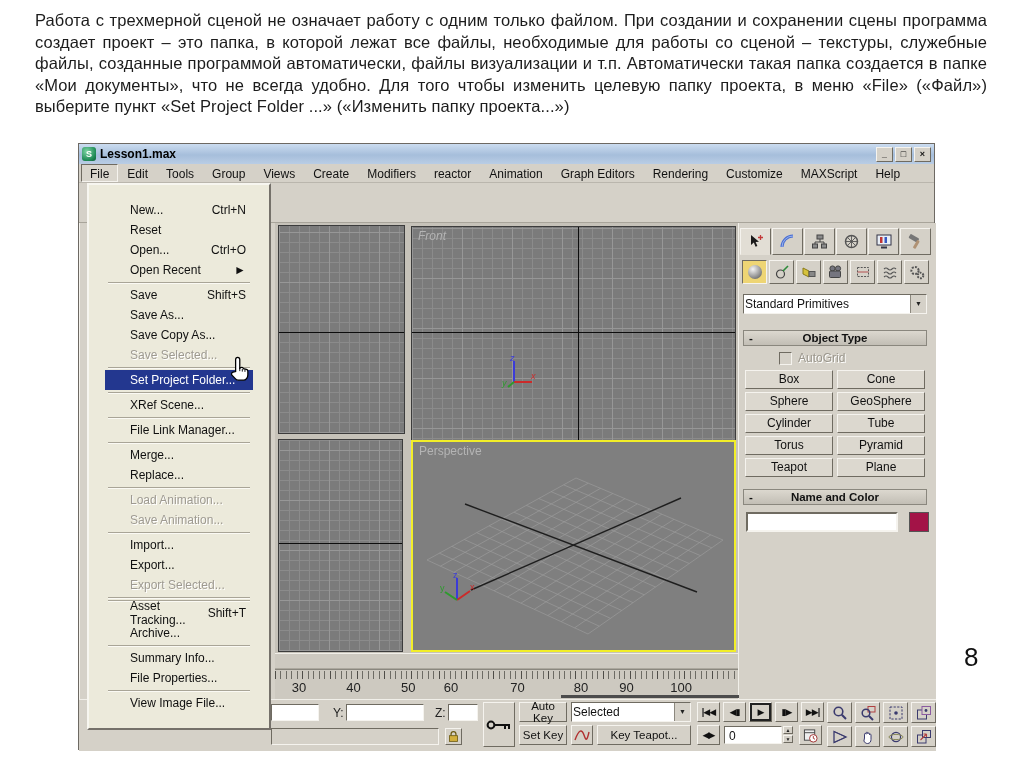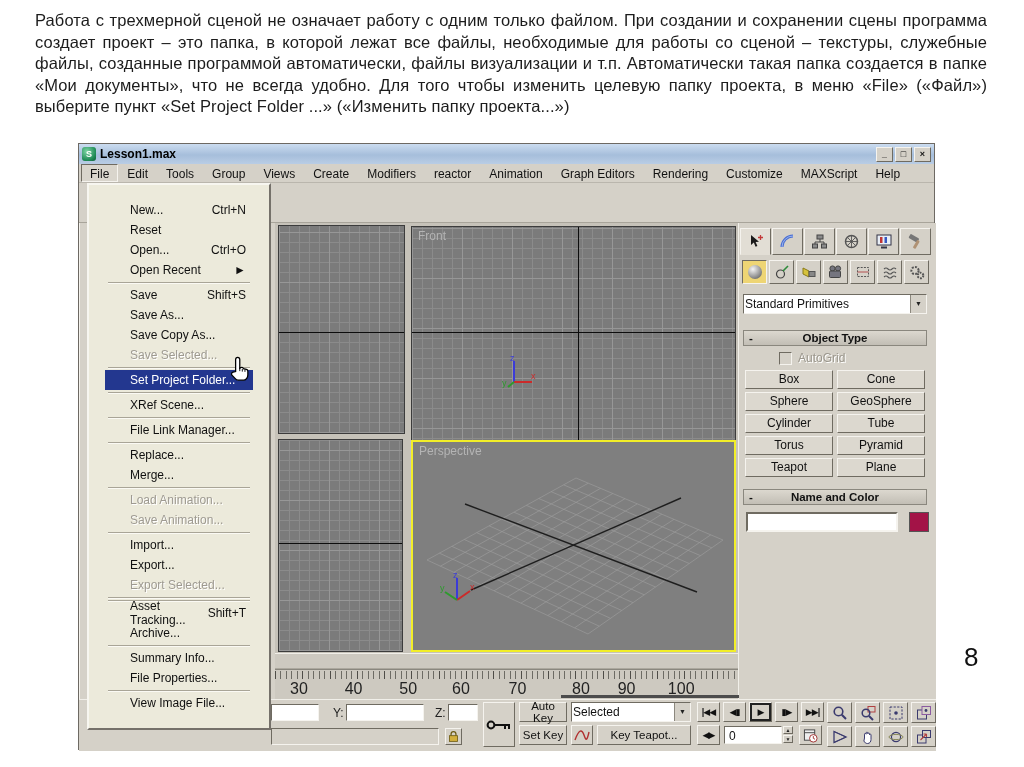--- a/index.html
+++ b/index.html
@@ -93,21 +93,21 @@
   .swatch { position:absolute; left:830px; top:368px; width:20px; height:20px; border:1px solid #555; }
 
   
   .timeslider { position:absolute; left:196px; top:509px; width:463px; height:16px; background:#cdc9c0;
                 border-top:1px solid #f1efe9; box-shadow:inset 0 -1px 0 #aca89e; }
   .ruler { position:absolute; left:196px; top:525px; width:463px; height:30px; background:#cdc9c0;
            border-top:1px solid #8a877e; }
   .ruler-ticks { position:absolute; left:0; top:1px; width:100%; height:8px;
      background-image:repeating-linear-gradient(90deg,#4f4d48 0 1px,transparent 1px 27.3px),
                       repeating-linear-gradient(90deg,#6d6b64 0 1px,transparent 1px 5.46px); }
-  .tick-label { position:absolute; top:10px; transform:translateX(-50%); font-size:16px; color:#222; }
+  .tick-label { position:absolute; top:10px; transform:translateX(-50%); font-size:13px; color:#222; }
   .track-range { position:absolute; left:482px; top:551px; width:178px; height:3px; background:#4c4c4c; }
 
   
   .statusbar { position:absolute; left:0; top:555px; width:857px; height:52px; background:#d5d1c8;
                border-top:1px solid #f1efe9; }
   .sfield { position:absolute; background:#fff; border:1px solid; border-color:#6f6b61 #f5f3ee #f5f3ee #6f6b61; }
   .slabel { position:absolute; font-size:12px; color:#222; }
   .sbtn { position:absolute; background:#d5d1c8; border:1px solid; border-color:#f5f3ee #6f6b61 #6f6b61 #f5f3ee;
           text-align:center; font-size:11.5px; display:flex; align-items:center; justify-content:center; }
   .pbtn { letter-spacing:-1px; font-size:9px; font-weight:bold; }
@@ -268,21 +268,21 @@
     <div class="tb-field" style="left:782px;width:72px;"></div>
   </div>
 
   <div class="vp-zone">
     <div class="vp" style="left:3px;top:2px;width:127px;height:209px;">
       <div class="axis-h" style="top:106px;"></div>
     </div>
     <div class="vp" style="left:3px;top:216px;width:125px;height:213px;">
       <div class="axis-h" style="top:103px;"></div>
     </div>
-    <div class="vp" style="left:136px;top:3px;width:325px;height:254px;">
+    <div class="vp" style="left:136px;top:3px;width:325px;height:254px;font-style:italic;">
       <div class="axis-h" style="top:105px;"></div>
       <div class="axis-v" style="left:166px;"></div>
       <span class="vp-label">Front</span>
       <svg class="tripod" style="left:86px;top:126px;" width="40" height="38" viewBox="0 0 40 38">
         <line x1="16" y1="29" x2="16" y2="8" stroke="#3b3bd8" stroke-width="2"></line>
           <text x="12" y="8" fill="#3b3bd8" font-size="9">z</text>
         <line x1="16" y1="29" x2="34" y2="29" stroke="#cc2a2a" stroke-width="2"></line>
           <text x="33" y="26" fill="#cc2a2a" font-size="9">x</text>
         <line x1="16" y1="29" x2="10" y2="34" stroke="#2d9b2d" stroke-width="2"></line>
           <text x="4" y="33" fill="#2d9b2d" font-size="9">y</text>
@@ -446,21 +446,21 @@
   <div class="name-field"></div>
   <div class="swatch" id="color-swatch" style="background: rgb(163, 19, 71);"></div>
 
   <div class="timeslider"></div>
   <div class="ruler">
     <div class="ruler-ticks"></div>
     <div id="ruler-labels">
         <span class="tick-label" style="left: 24px;">30</span>
         <span class="tick-label" style="left: 78.6px;">40</span>
         <span class="tick-label" style="left: 133.2px;">50</span>
-        <span class="tick-label" style="left: 186px;">60</span>
+        <span class="tick-label" style="left: 176px;">60</span>
         <span class="tick-label" style="left: 242.4px;">70</span>
         <span class="tick-label" style="left: 297px; margin-left: 9px;">80</span>
         <span class="tick-label" style="left: 351.6px;">90</span>
         <span class="tick-label" style="left: 406.2px;">100</span>
       </div>
   </div>
   <div class="track-range"></div>
 
   <div class="statusbar">
     <div class="sfield" style="left:192px;top:4px;width:48px;height:17px;"></div>
@@ -609,25 +609,25 @@
         <span>XRef Scene...</span>
         <span class="fm-right"></span>
       </div>
       <div class="fm-sep"></div>
       <div class="fm-row">
         <span>File Link Manager...</span>
         <span class="fm-right"></span>
       </div>
       <div class="fm-sep"></div>
       <div class="fm-row">
+        <span>Merge...</span>
+        <span class="fm-right"></span>
+      </div>
+      <div class="fm-row">
         <span>Replace...</span>
-        <span class="fm-right"></span>
-      </div>
-      <div class="fm-row">
-        <span>Merge...</span>
         <span class="fm-right"></span>
       </div>
       <div class="fm-sep"></div>
       <div class="fm-row disabled">
         <span>Load Animation...</span>
         <span class="fm-right"></span>
       </div>
       <div class="fm-row disabled">
         <span>Save Animation...</span>
         <span class="fm-right"></span>

